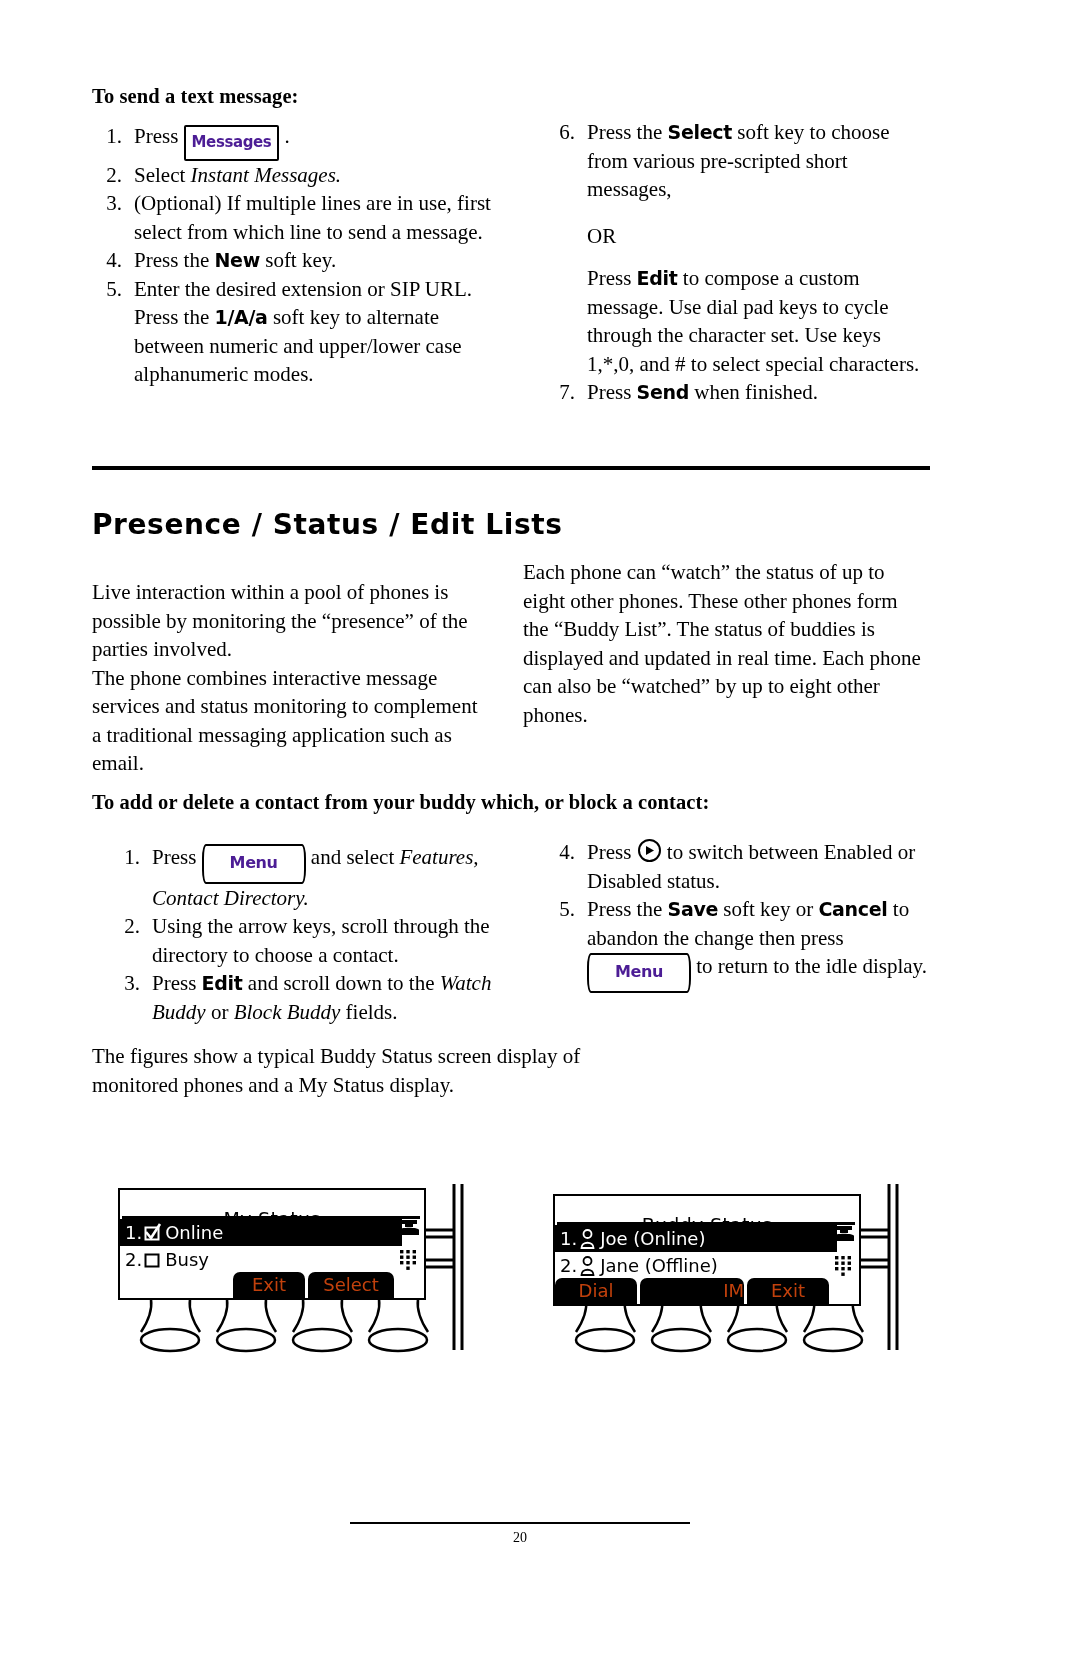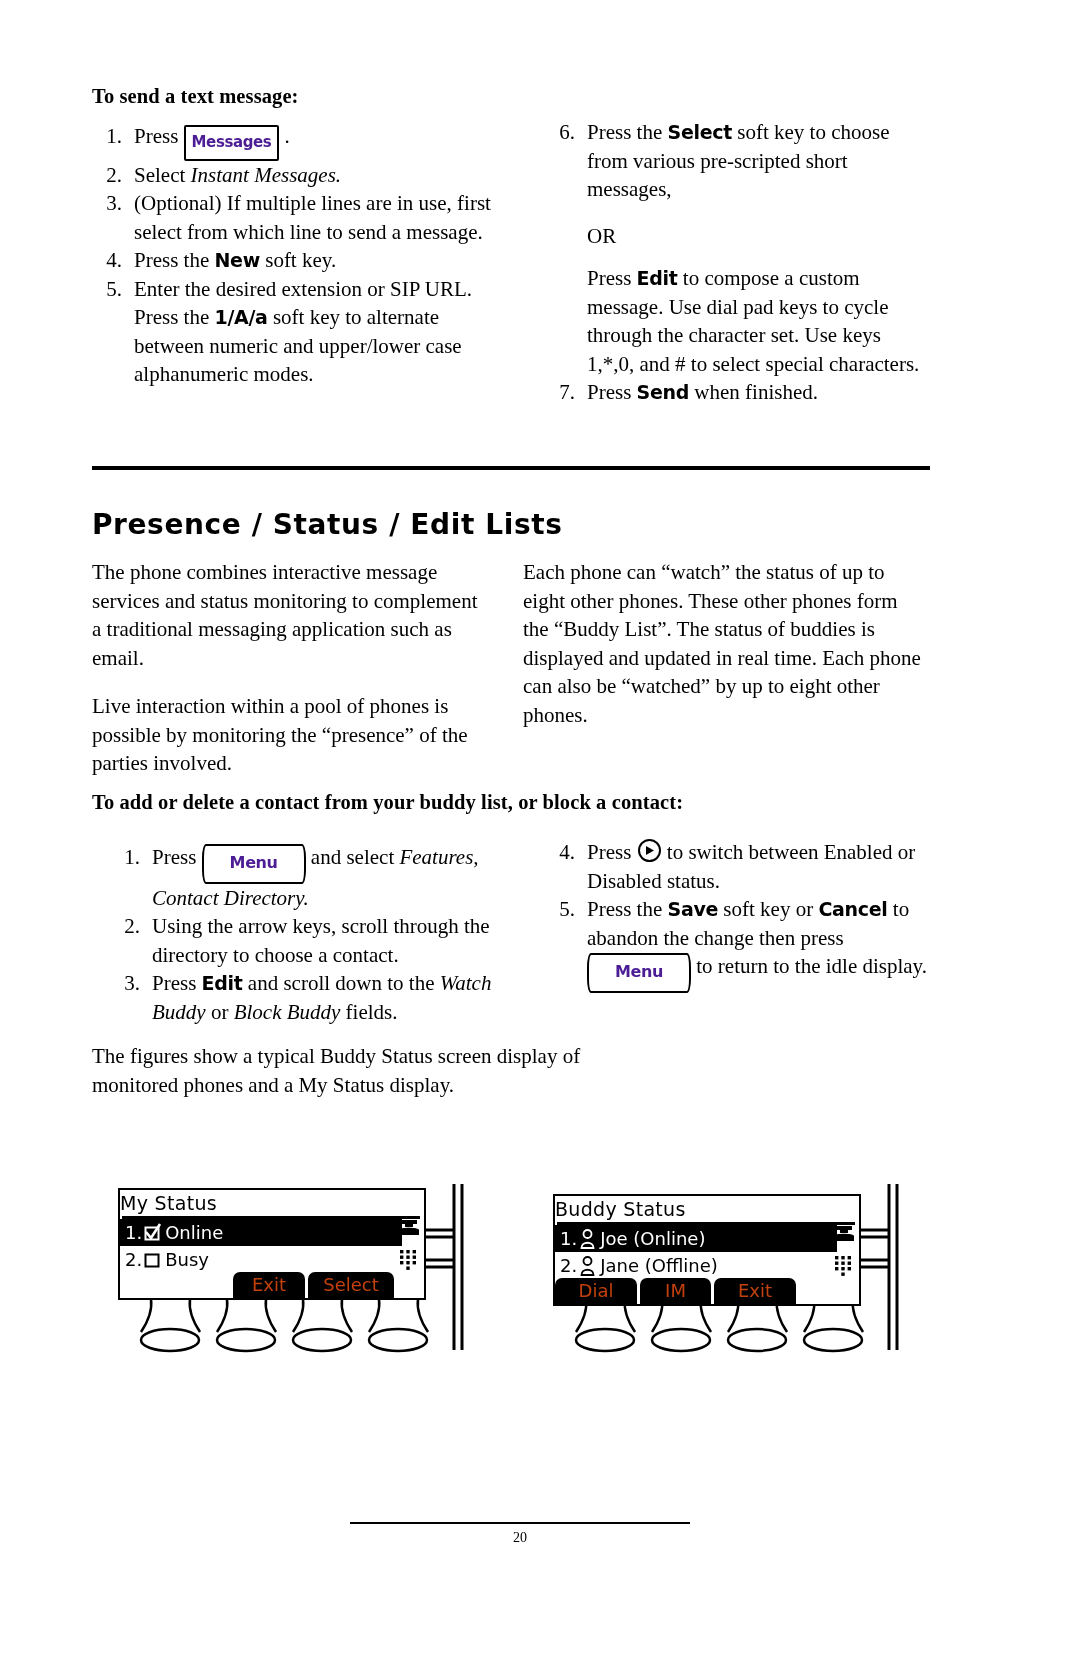--- a/index.html
+++ b/index.html
@@ -121,24 +121,25 @@
   
   .figure { position: absolute; }
   .lcd {
     position: absolute;
     border: 2.5px solid #000;
     background: #fff;
     box-sizing: border-box;
     overflow: hidden;
   }
   .lcd-title {
+    text-align: center;
     font-family: "DejaVu Sans", sans-serif;
     font-size: 19px;
     letter-spacing: .3px;
-    padding-top: 2px;
+    padding-top: 18px;
     height: 26px;
     box-sizing: border-box;
   }
   .lcd-sep {
     height: 3px;
     background: #000;
     margin: 0 4px 0 2px;
   }
   .lcd-row {
     height: 27px;
@@ -244,29 +245,29 @@
         <span><span>Press </span><span class="sf">Send</span><span> when finished.</span></span>
       </li>
     </ol>
   </div>
 
   <div class="rule-thick" style="left:92px;top:466px;width:838px;height:4px;"></div>
 
   <div class="sec-head" style="position:absolute;left:92px;top:508px;">Presence / Status / Edit Lists</div>
 
   <div style="position:absolute;left:92px;top:558px;width:400px;">
+    <div class="body-txt" style="margin-top:20px;">Live interaction within a pool of phones is possible by monitoring the “presence” of the parties involved.</div>
     <div class="body-txt">The phone combines interactive message services and status monitoring to complement a traditional messaging application such as email.</div>
-    <div class="body-txt" style="margin-top:20px;">Live interaction within a pool of phones is possible by monitoring the “presence” of the parties involved.</div>
   </div>
 
   <div style="position:absolute;left:523px;top:558px;width:400px;">
     <div class="body-txt">Each phone can “watch” the status of up to eight other phones.  These other phones form the “Buddy List”.  The status of buddies is displayed and updated in real time.  Each phone can also be “watched” by up to eight other phones.</div>
   </div>
 
-  <div class="bold-head" style="position:absolute;left:92px;top:791px;width:860px;">To add or delete a contact from your buddy list, or block a contact:</div>
+  <div class="bold-head" style="position:absolute;left:92px;top:791px;width:860px;">To add or delete a contact from your buddy which, or block a contact:</div>
 
   <div style="position:absolute;left:110px;top:843px;width:390px;">
     <ol class="steps">
       <li>
         <span class="num">1.</span>
         <span><span>Press </span><span class="hardkey menu">Menu</span><span> and select </span><span class="italic">Features, Contact Directory.</span></span>
       </li>
       <li>
         <span class="num">2.</span>
         <span>Using the arrow keys, scroll through the directory to choose a contact.</span>
@@ -448,21 +449,21 @@
                 <rect x="9.3" y="13" width="3.4" height="3.4"></rect>
                 <rect x="15.6" y="13" width="3.4" height="3.4"></rect>
               <rect x="9.3" y="18.5" width="3.4" height="3.4"></rect>
             </g>
           </svg>
         </div>
       </div>
 
       <div class="softbar" style="left:0;bottom:0;">
         <div class="softkey" style="width:82px;">Dial</div>
-        <div class="softkey" style="width:71px;">IM</div>
+        <div class="softkey" style="width:104px;text-align:right;">IM</div>
         <div class="softkey" style="width:82px;margin-right:0;">Exit</div>
       </div>
     </div>
   </div>
 
   <div class="footer-rule" style="left:350px;top:1522px;width:340px;"></div>
   <div class="pageno" style="left:350px;top:1530px;width:340px;">20</div>
 
 </div>
 

